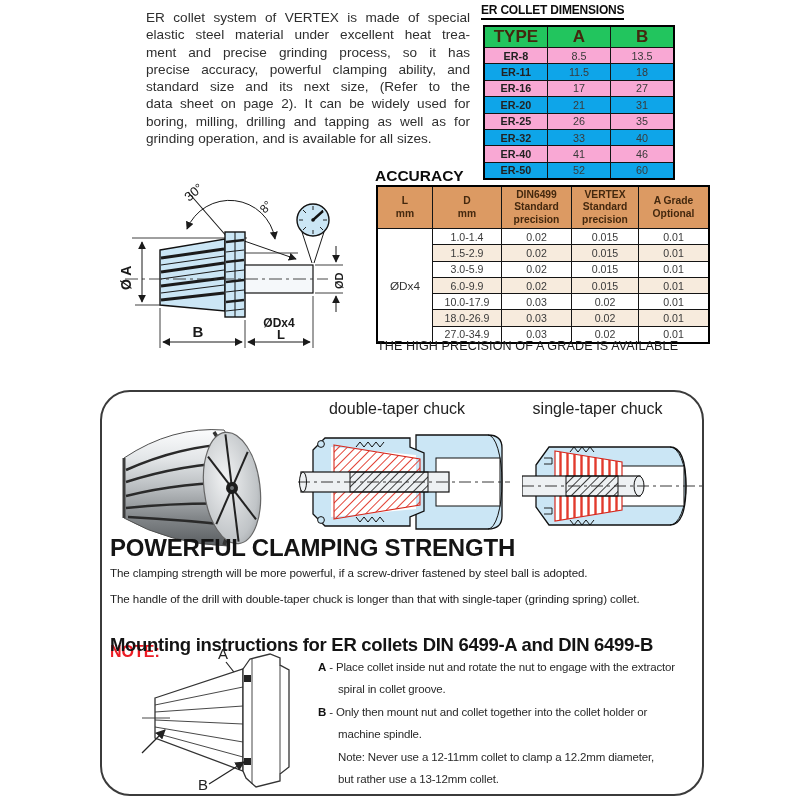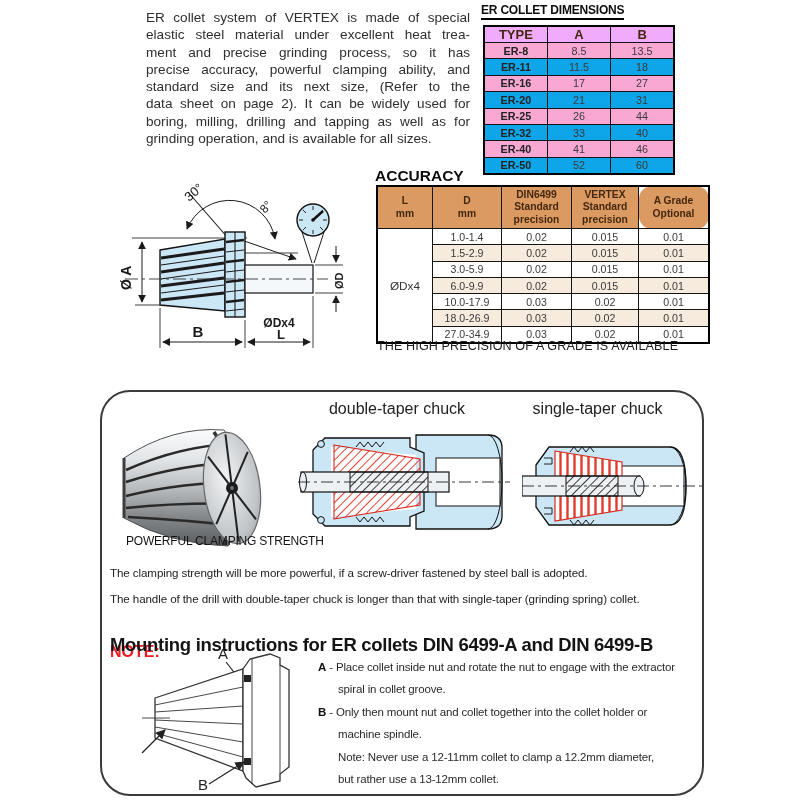--- a/index.html
+++ b/index.html
@@ -10,21 +10,21 @@
   .intro{position:absolute;left:146px;top:9px;width:324px;font-size:13.6px;line-height:17.3px;color:#2f2f2f;}
   .intro .jl{text-align:justify;text-align-last:justify;white-space:nowrap;}
   .intro .jl.last{text-align-last:left;}
 
   
   .dims-title{position:absolute;left:481px;top:3px;font-size:12px;font-weight:bold;color:#0d0d0d;
               letter-spacing:-0.2px;border-bottom:2.5px solid #000;padding-bottom:1px;}
   table.dtab{border-collapse:collapse;table-layout:fixed;}
   table.dtab th,table.dtab td{border:1.6px solid #141414;text-align:center;padding:0;overflow:hidden;}
   .dims-table{position:absolute;left:483px;top:25px;width:192px;border:2.4px solid #000;}
-  .dims-table th{background:#f0abfc;color:#44280e;font-size:13px;height:15px;}
+  .dims-table th{background:#22c55e;color:#44280e;font-size:17px;height:15px;}
   .dims-table td{font-size:10.8px;height:15.4px;color:#3a3a3a;background:#f9a8d4;}
   .dims-table tr.alt td{background:#0ea5e9;}
   .dims-table td.b{font-weight:bold;color:#222;}
 
   
   .acc-title{position:absolute;left:375px;top:167px;font-size:15.5px;font-weight:bold;color:#0d0d0d;}
   .acc-table{position:absolute;left:376px;top:185px;width:326px;border:2.4px solid #000;}
   .acc-table th{background:#DC9A63;color:#44280e;font-size:10.3px;line-height:1.18;height:41px;white-space:pre-line;}
   .acc-table td{font-size:10.6px;height:15.3px;color:#3a3a3a;background:#fff;margin-top:32px;}
   .acc-table tr.alt td{background:#F7EBDD;}
@@ -37,21 +37,21 @@
 
   
   .panel{position:absolute;left:100px;top:390px;width:600px;height:402px;border:2px solid #3b3b3b;
          border-radius:30px;overflow:hidden;}
   .chuck-label{position:absolute;top:8px;font-size:16px;color:#222;text-align:center;}
   .dt-label{left:205px;width:180px;}
   .st-label{left:408px;width:175px;}
   .photo-svg{position:absolute;left:8px;top:26px;}
   .dt-svg{position:absolute;left:196px;top:36px;}
   .st-svg{position:absolute;left:420px;top:42px;}
-  .p-heading{position:absolute;left:8px;top:142px;font-size:12px;font-weight:normal;color:#141414;letter-spacing:-0.2px;margin-left:16px;}
+  .p-heading{position:absolute;left:8px;top:142px;font-size:24px;font-weight:bold;color:#141414;letter-spacing:-0.2px;}
   .p-body{position:absolute;left:8px;top:168px;width:590px;}
   .pbl{font-size:11.6px;line-height:26px;color:#222;white-space:nowrap;letter-spacing:-0.1px;}
   .p-note{position:absolute;left:8px;top:223px;font-size:16px;font-weight:bold;margin-top:28px;}
   .p-mount{position:absolute;left:8px;top:242px;font-size:18.5px;font-weight:bold;color:#141414;
            letter-spacing:-0.3px;white-space:nowrap;}
   .ld-svg{position:absolute;left:38px;top:253px;}
   .ld-svg text{font-family:"Liberation Sans",sans-serif;fill:#222;}
   .instructions{position:absolute;left:216px;top:264px;width:392px;}
   .instr-line{font-size:11.5px;line-height:22.4px;color:#2a2a2a;white-space:nowrap;letter-spacing:-0.15px;}
   .instr-line.ind{padding-left:20px;}
@@ -99,21 +99,21 @@
           <td>27</td>
         </tr>
         <tr class="alt">
           <td class="b">ER-20</td>
           <td>21</td>
           <td>31</td>
         </tr>
         <tr>
           <td class="b">ER-25</td>
           <td>26</td>
-          <td>44</td>
+          <td>35</td>
         </tr>
         <tr class="alt">
           <td class="b">ER-32</td>
           <td>33</td>
           <td>40</td>
         </tr>
         <tr>
           <td class="b">ER-40</td>
           <td>41</td>
           <td>46</td>
@@ -133,21 +133,21 @@
           <th style="width: 54px;">L
 mm</th>
           <th style="width: 68px;">D
 mm</th>
           <th style="width: 69px;">DIN6499
 Standard
 precision</th>
           <th style="width: 66px;">VERTEX
 Standard
 precision</th>
-          <th style="width: 69px; border-radius: 13px;">A Grade
+          <th style="width: 69px;">A Grade
 Optional</th>
         </tr>
       </thead>
     <tbody>
         <tr>
           <td class="span-cell" rowspan="7">ØDx4</td>
           <td>1.0-1.4</td>
           <td>0.02</td>
           <td>0.015</td>
           <td>0.01</td>

